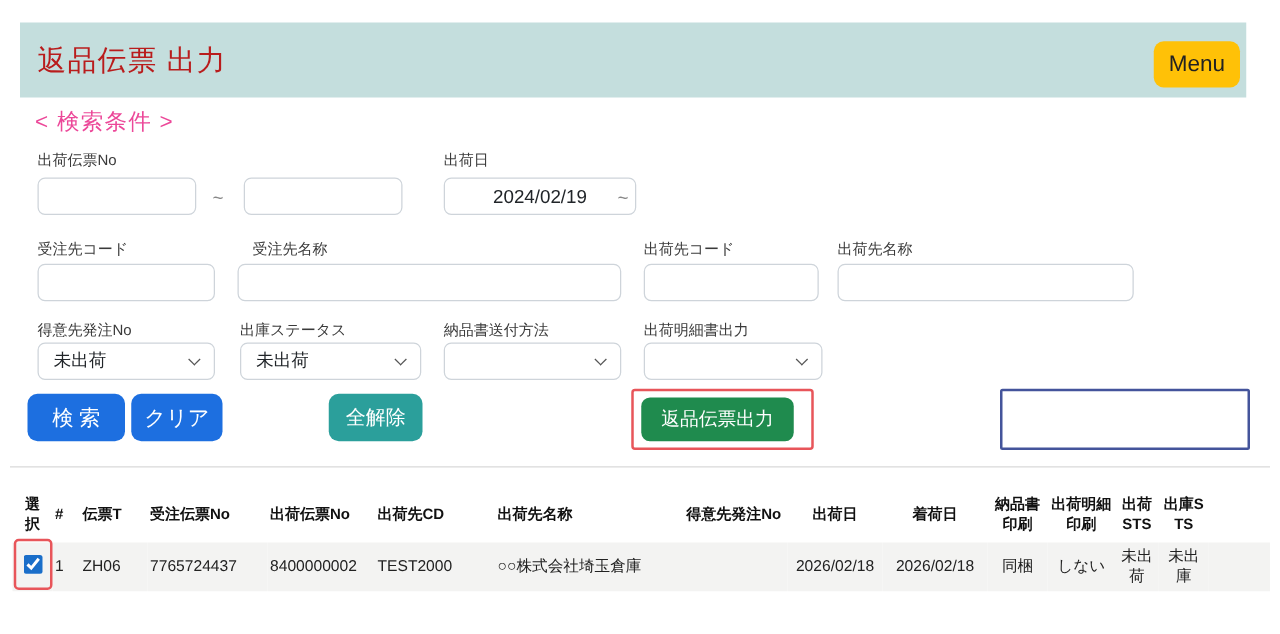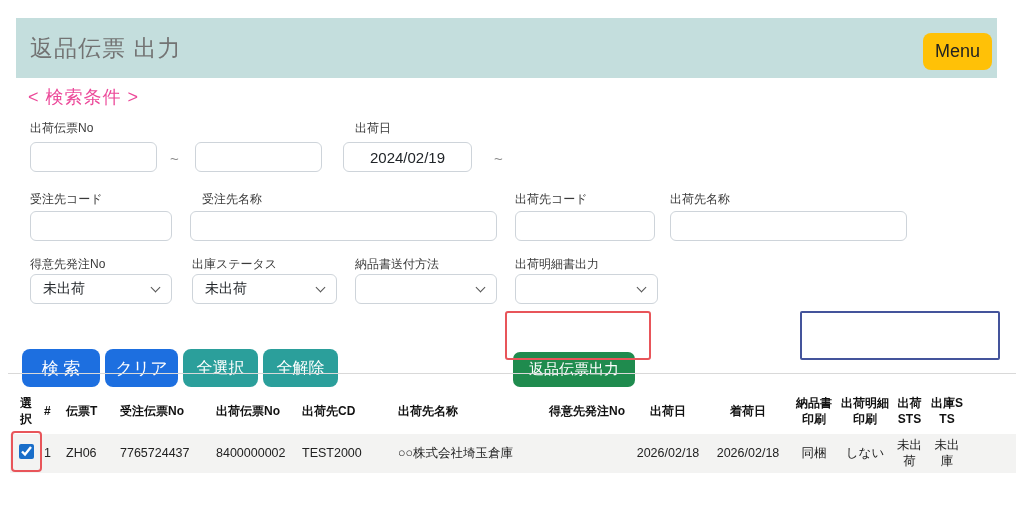--- a/index.html
+++ b/index.html
@@ -3,40 +3,40 @@
 <meta charset="utf-8">
 <style>
   * { margin:0; padding:0; box-sizing:border-box; }
   html,body { width:1024px; height:507px; background:#fff; overflow:hidden;
               font-family:"Liberation Sans","DejaVu Sans",sans-serif; }
   .abs { position:absolute; }
   #page { position:relative; width:1024px; height:507px; }
 
   
   .band { left:16px; top:18px; width:981px; height:60px; background:#c4dedd; }
-  .title { left:30px; top:33px; font-size:23px; color:#737373; letter-spacing:1px; }
+  .title { left:30px; top:33px; font-size:23px; color:#b91c1c; letter-spacing:1px; }
   .menu-btn { left:923px; top:33px; width:69px; height:37px; background:#ffc107;
               border:none; border-radius:8px; font-size:18px; color:#222;
               font-family:inherit; cursor:pointer; }
 
   .section-title { left:28px; top:85px; font-size:18px; color:#ec4899; font-weight:500; letter-spacing:1px; }
 
   .lbl { font-size:12px; color:#3a3a3a; }
   .inp { border:1px solid #ced4da; border-radius:6px; background:#fff; height:30px;
          font-size:14px; color:#212529; padding:0 8px; font-family:inherit; }
   .inp.center { text-align:center; font-size:15px; }
   .tilde { font-size:15px; color:#888; }
 
   .sel { border:1px solid #ced4da; border-radius:6px; background:#fff; height:30px;
          display:flex; align-items:center; justify-content:space-between;
          padding:0 12px; font-size:14px; color:#212529; cursor:pointer; }
   .chev { width:7px; height:7px; border-right:1.7px solid #555; border-bottom:1.7px solid #555;
           transform:rotate(45deg); margin-top:-4px; }
 
-  .btn { border:none; border-radius:8px; color:#fff; font-family:Liberation Sans, sans-serif; cursor:pointer;margin-top:34px; }
+  .btn { border:none; border-radius:8px; color:#fff; font-family:Liberation Serif, serif; cursor:pointer; }
   .btn-blue { background:#1d6fe0; font-size:17px; }
   .btn-teal { background:#2b9f9b; font-size:16px; }
   .btn-green { background:#1f8b4e; border-radius:7px; font-size:15px; }
 
   .annot-red  { border:2px solid #e8555a; border-radius:3px; background:transparent; pointer-events:none; z-index:5; }
   .annot-blue { border:2px solid #44549b; border-radius:2px; background:transparent; pointer-events:none; z-index:5; }
 
   .divider { left:8px; top:373px; width:1008px; height:1px; background:#d9d9d9; }
 
   
@@ -61,21 +61,21 @@
   <button class="abs menu-btn">Menu</button>
 
   <div class="abs section-title">&lt; 検索条件 &gt;</div>
 
   <div class="abs lbl" style="left:30px; top:120px;">出荷伝票No</div>
   <input class="abs inp" style="left: 30px; top: 142px; width: 127px;" value="">
   <span class="abs tilde" style="left:170px; top:150px;">~</span>
   <input class="abs inp" style="left: 195px; top: 142px; width: 127px;" value="">
 
   <div class="abs lbl" style="left:355px; top:120px;">出荷日</div>
-  <input class="abs inp center" style="left: 343px; top: 142px; width: 129px;" value="2024/02/19">
+  <input class="abs inp center" style="left: 355px; top: 142px; width: 154px;" value="2024/02/19">
   <span class="abs tilde" style="left:494px; top:150px;">~</span>
 
   <div class="abs lbl" style="left:30px; top:191px;">受注先コード</div>
   <input class="abs inp" style="left: 30px; top: 211px; width: 142px;" value="">
 
   <div class="abs lbl" style="left:190px; top:191px;margin-left:12px;">受注先名称</div>
   <input class="abs inp" style="left: 190px; top: 211px; width: 307px;" value="">
 
   <div class="abs lbl" style="left:515px; top:191px;">出荷先コード</div>
   <input class="abs inp" style="left: 515px; top: 211px; width: 140px;" value="">
@@ -102,21 +102,20 @@
   </div>
 
   <div class="abs lbl" style="left:515px; top:256px;">出荷明細書出力</div>
   <div class="abs sel" style="left:515px; top:274px; width:143px;">
     <span></span>
     <span class="chev"></span>
   </div>
 
   <button class="abs btn btn-blue" style="left:22px; top:315px; width:78px; height:38px;">検 索</button>
   <button class="abs btn btn-blue" style="left:105px; top:315px; width:73px; height:38px;">クリア</button>
-  <button class="abs btn btn-teal" style="left:183px; top:315px; width:75px; height:38px;">全選択</button>
   <button class="abs btn btn-teal" style="left:263px; top:315px; width:75px; height:38px;">全解除</button>
 
   <button class="abs btn btn-green" style="left:513px; top:318px; width:122px; height:35px;">返品伝票出力</button>
   <div class="abs annot-red" style="left:505px; top:311px; width:146px; height:49px;"></div>
 
   <div class="abs annot-blue" style="left:800px; top:311px; width:200px; height:49px;"></div>
 
   <div class="abs divider"></div>
 
   <table class="grid">

